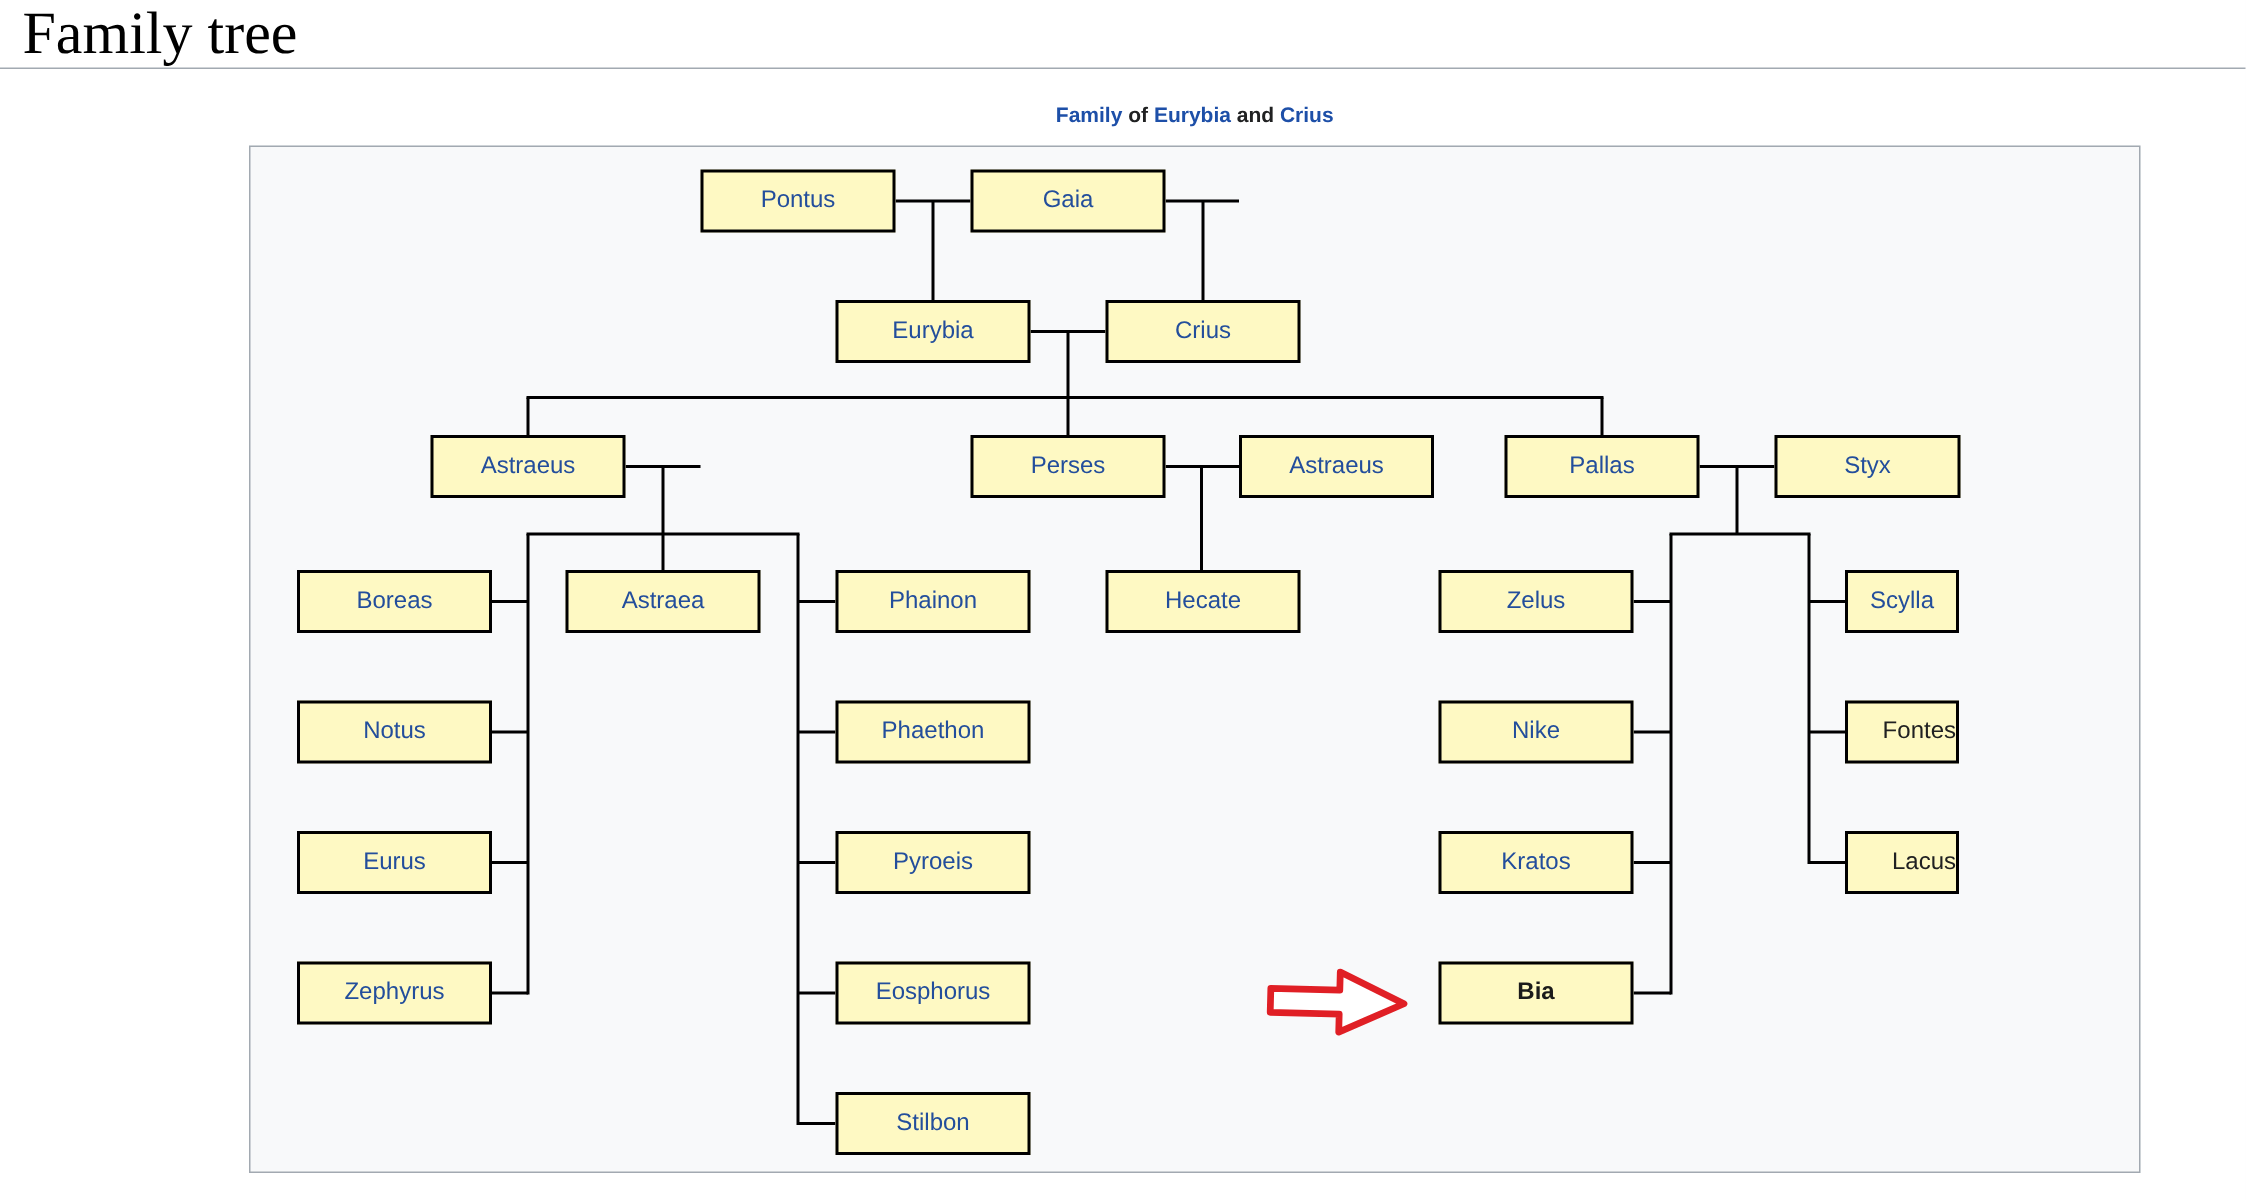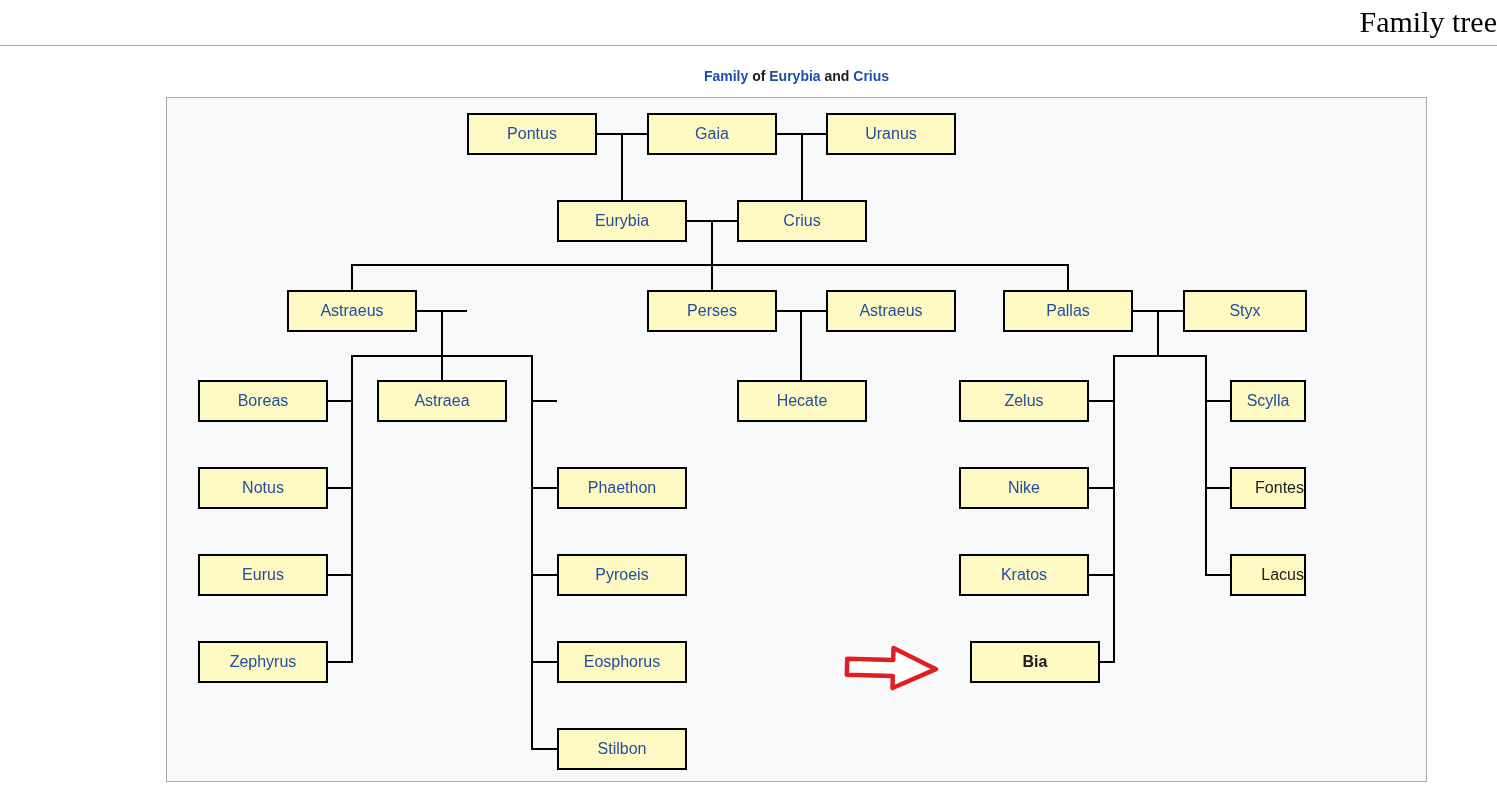--- a/index.html
+++ b/index.html
@@ -1,33 +1,33 @@
 <!DOCTYPE html>
 <html><head>
 <meta charset="utf-8">
 <style>
   html,body{margin:0;padding:0;background:#ffffff;width:1497px;height:800px;overflow:hidden;
             font-family:"Liberation Sans",sans-serif;}
   
   .page-head{position:absolute;left:0;top:0;width:1497px;height:45px;border-bottom:1px solid #a2a9b1;}
   .page-head h1{margin:0;padding:2px 0 0 15px;font-family:"Liberation Serif",serif;font-weight:400;
-                font-size:30px;color:#000;line-height:40px;text-align:right;}
+                font-size:40px;color:#000;line-height:40px;}
   
   .tree-title{position:absolute;left:166px;top:68px;width:1261px;text-align:center;
               font-size:14px;font-weight:bold;color:#202122;}
   .tree-title .t-link{color:#1d4fa8;}
   
   .frame{position:absolute;left:166px;top:97px;width:1261px;height:685px;
          border:1px solid #a2a9b1;background:#f8f9fa;box-sizing:border-box;}
   
   .node{position:absolute;height:42px;box-sizing:border-box;border:2px solid #000;background:#fef9c3;
         text-align:center;line-height:38px;font-size:16px;width:130px;}
   .node.link{color:#234e9c;}
   .node.plain{color:#202122;text-align:right;}
-  .node.self{color:#1b1b1b;font-weight:bold;margin-left:11px;}
+  .node.self{color:#1b1b1b;font-weight:bold;}
   .node.narrow{width:76px;}
   
   .ln{position:absolute;background:#000;}
   .arrow{position:absolute;left:674px;top:545px;width:100px;height:50px;transform:rotate(1.5deg);}
 </style>
 </head>
 <body>
 
 <div class="page-head">
   <h1>Family tree</h1>
@@ -77,33 +77,33 @@
   <div class="ln" style="left:922px;top:302px;width:25px;height:2px"></div>
   <div class="ln" style="left:922px;top:389px;width:25px;height:2px"></div>
   <div class="ln" style="left:922px;top:476px;width:25px;height:2px"></div>
   <div class="ln" style="left:922px;top:563px;width:25px;height:2px"></div>
   <div class="ln" style="left:1039px;top:302px;width:24px;height:2px"></div>
   <div class="ln" style="left:1039px;top:389px;width:24px;height:2px"></div>
   <div class="ln" style="left:1039px;top:476px;width:24px;height:2px"></div>
 
   <div class="node link" style="left:300px;top:15px">Pontus</div>
   <div class="node link" style="left:480px;top:15px">Gaia</div>
-  <div class="node link" style="left:659px;top:15px">Uranus</div>
 
   <div class="node link" style="left:390px;top:102px">Eurybia</div>
   <div class="node link" style="left:570px;top:102px">Crius</div>
 
   <div class="node link" style="left:120px;top:192px">Astraeus</div>
   <div class="node link" style="left:480px;top:192px">Perses</div>
   <div class="node link" style="left:659px;top:192px">Astraeus</div>
   <div class="node link" style="left:836px;top:192px">Pallas</div>
   <div class="node link" style="left:1016px;top:192px;width:124px">Styx</div>
 
   <div class="node link" style="left:31px;top:282px">Boreas</div>
   <div class="node link" style="left:210px;top:282px">Astraea</div>
+  <div class="node link" style="left:390px;top:282px">Phainon</div>
   <div class="node link" style="left:570px;top:282px">Hecate</div>
   <div class="node link" style="left:792px;top:282px">Zelus</div>
   <div class="node link narrow" style="left:1063px;top:282px">Scylla</div>
 
   <div class="node link" style="left:31px;top:369px">Notus</div>
   <div class="node link" style="left:390px;top:369px">Phaethon</div>
   <div class="node link" style="left:792px;top:369px">Nike</div>
   <div class="node plain narrow" style="left:1063px;top:369px">Fontes</div>
 
   <div class="node link" style="left:31px;top:456px">Eurus</div>

